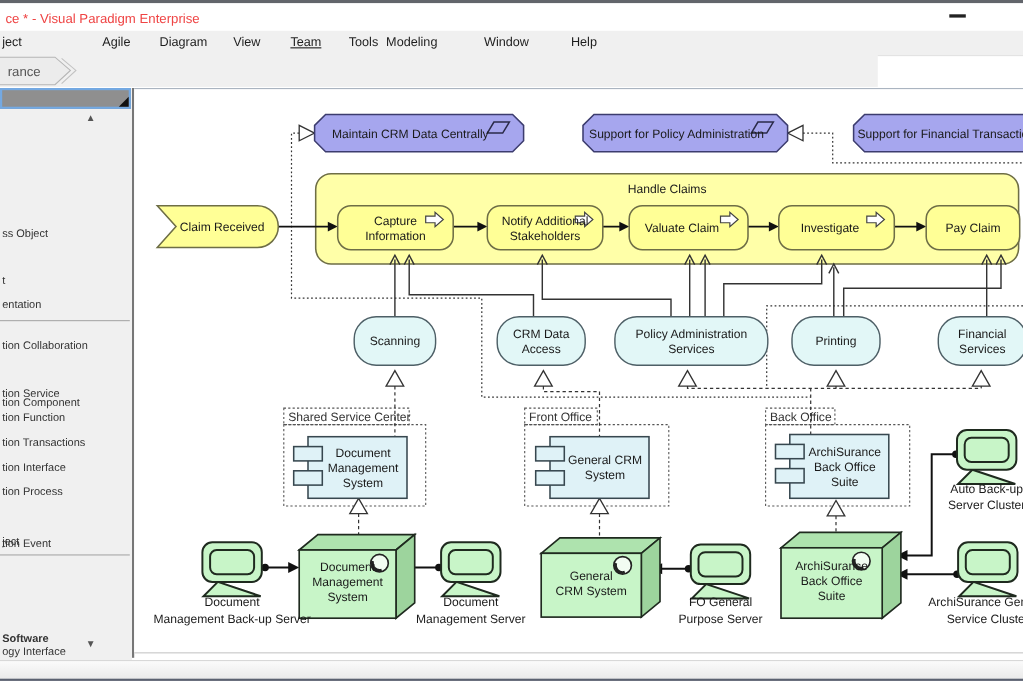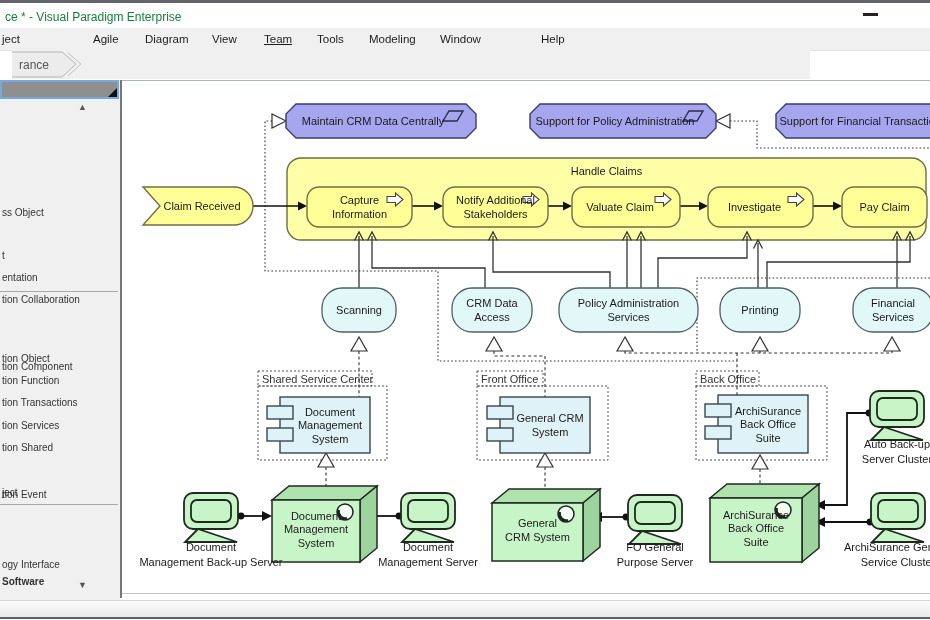--- a/index.html
+++ b/index.html
@@ -1,25 +1,25 @@
 <!DOCTYPE html>
 <html><head>
 <meta charset="utf-8">
 <style>
   html,body{margin:0;padding:0;background:#fff;}
   #app{position:relative;width:930px;height:620px;overflow:hidden;background:#fff;
        font-family:"Liberation Sans",sans-serif;-webkit-font-smoothing:antialiased;}
   .abs{position:absolute;}
   #topedge{left:0;top:0;width:930px;height:3px;background:#62656b;}
   #titlebar{left:0;top:3px;width:930px;height:25px;background:#fff;}
-  #title{left:5px;top:7px;font-size:12px;color:#15803d;white-space:nowrap;}
+  #title{left:5px;top:7px;font-size:12px;color:#ef4444;white-space:nowrap;}
   #minbtn{left:863px;top:13px;width:15px;height:3px;background:#222;}
   #menubar{left:0;top:28px;width:930px;height:22px;background:#f0f0f0;border-bottom:1px solid #e3e3e3;}
   .menuitem{position:absolute;top:5px;font-size:11.5px;color:#1d1d1d;white-space:nowrap;}
-  #crumbbar{left:12px;top:50px;width:798px;height:29px;background:#f0f0f0;}
+  #crumbbar{left:0;top:50px;width:798px;height:29px;background:#f0f0f0;}
   #canvasbg{left:122px;top:80px;width:808px;height:513px;background:#fff;border-top:1px solid #aab4c0;}
   #canvasbottom{left:122px;top:593px;width:808px;height:1px;background:#c6c6c6;}
   #palette{left:0;top:80px;width:120px;height:520px;background:#f0f0f0;overflow:hidden;}
   #paldivider{left:120px;top:80px;width:2px;height:518px;background:#777;}
   #palheader{left:0;top:0;width:115px;height:15px;background:#8f8f8f;border:2px solid #74a9e2;}
   #palcorner{left:108px;top:8px;width:0;height:0;border-left:9px solid transparent;border-bottom:9px solid #111;}
   .palitem{position:absolute;left:2px;font-size:10px;color:#333;white-space:nowrap;}
   .palarrow{position:absolute;left:78px;font-size:9px;color:#555;}
   .paldiv{position:absolute;left:0;width:118px;height:1px;background:#a8a8a8;}
   #statusbar{left:0;top:600px;width:930px;height:17px;background:linear-gradient(#fbfbfb,#e9e9e9);border-top:1px solid #d8d8d8;}
@@ -36,51 +36,51 @@
   </div>
   <div class="abs" id="minbtn"></div>
   <div class="abs" id="menubar">
       <span class="menuitem" style="left: 2px;">ject</span>
       <span class="menuitem" style="left: 45px; margin-top: 46px;">ITSM</span>
       <span class="menuitem" style="left: 93px;">Agile</span>
       <span class="menuitem" style="left: 145px;">Diagram</span>
       <span class="menuitem" style="left: 212px;">View</span>
       <span class="menuitem" style="left: 264px; text-decoration: underline;">Team</span>
       <span class="menuitem" style="left: 317px;">Tools</span>
-      <span class="menuitem" style="left: 369px;">Modeling</span>
+      <span class="menuitem" style="left: 351px;">Modeling</span>
       <span class="menuitem" style="left: 440px;">Window</span>
-      <span class="menuitem" style="left: 541px;">Help</span>
+      <span class="menuitem" style="left: 519px;">Help</span>
     </div>
   <div class="abs" id="crumbbar">
     <svg width="120" height="29">
       <polygon points="-8,2 50,2 64,14 50,27 -8,27" fill="#ececec" stroke="#b5b5b5"></polygon>
       <polyline points="56,3 69,14 56,26" fill="none" stroke="#c2c2c2"></polyline>
       <text x="22" y="19" text-anchor="middle" font-size="12" fill="#555">rance</text>
     </svg>
   </div>
 
   <div class="abs" id="palette">
     <div class="abs" id="palheader"></div>
     <div class="abs" id="palcorner"></div>
     <div class="abs palarrow" id="palup" style="top:22px;">▲</div>
     <div id="palitems">
         <div class="palitem" style="top: 127px;">ss Object</div>
         <div class="palitem" style="top: 170px;">t</div>
         <div class="palitem" style="top: 192px;">entation</div>
-        <div class="palitem" style="top: 214px;">tion Collaboration</div>
+        <div class="palitem" style="top: 229px;">tion Collaboration</div>
         <div class="palitem" style="top: 251px; margin-top: 30px;">tion Component</div>
-        <div class="palitem" style="top: 273px;">tion Object</div>
+        <div class="palitem" style="top: 273px;">tion Service</div>
         <div class="palitem" style="top: 295px;">tion Function</div>
         <div class="palitem" style="top: 317px;">tion Transactions</div>
-        <div class="palitem" style="top: 340px;">tion Services</div>
-        <div class="palitem" style="top: 362px;">tion Shared</div>
+        <div class="palitem" style="top: 340px;">tion Interface</div>
+        <div class="palitem" style="top: 362px;">tion Process</div>
         <div class="palitem" style="top: 385px; margin-top: 24px;">tion Event</div>
         <div class="palitem" style="top: 407px;">ject</div>
         <div class="palitem" style="top: 496px; font-weight: bold;">Software</div>
-        <div class="palitem" style="top: 479px; text-align: center;">ogy Interface</div>
+        <div class="palitem" style="top: 507px; text-align: center;">ogy Interface</div>
         <div class="paldiv" style="top: 211px;"></div>
         <div class="paldiv" style="top: 424px;"></div>
       </div>
     <div class="abs palarrow" id="paldown" style="top:500px;">▼</div>
   </div>
   <div class="abs" id="paldivider"></div>
 
   <div class="abs" id="canvasbg"></div>
   <div class="abs" id="canvasbottom"></div>
   <svg class="abs" id="diagram" style="left:122px;top:80px;" width="808" height="513" viewBox="122 80 808 513">

